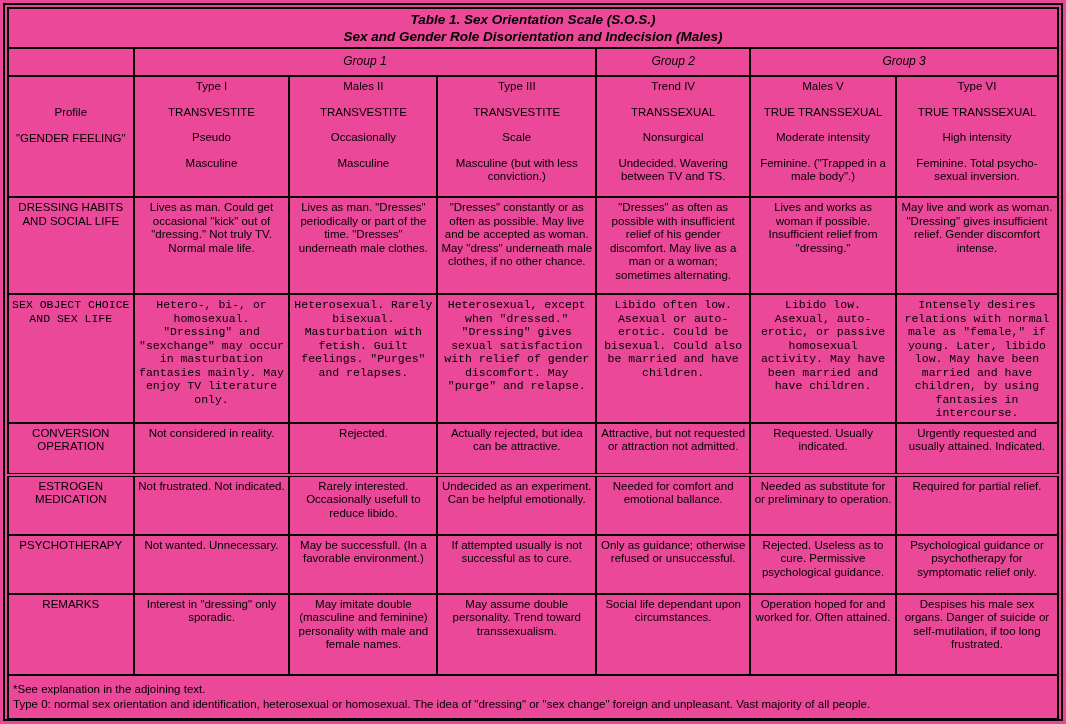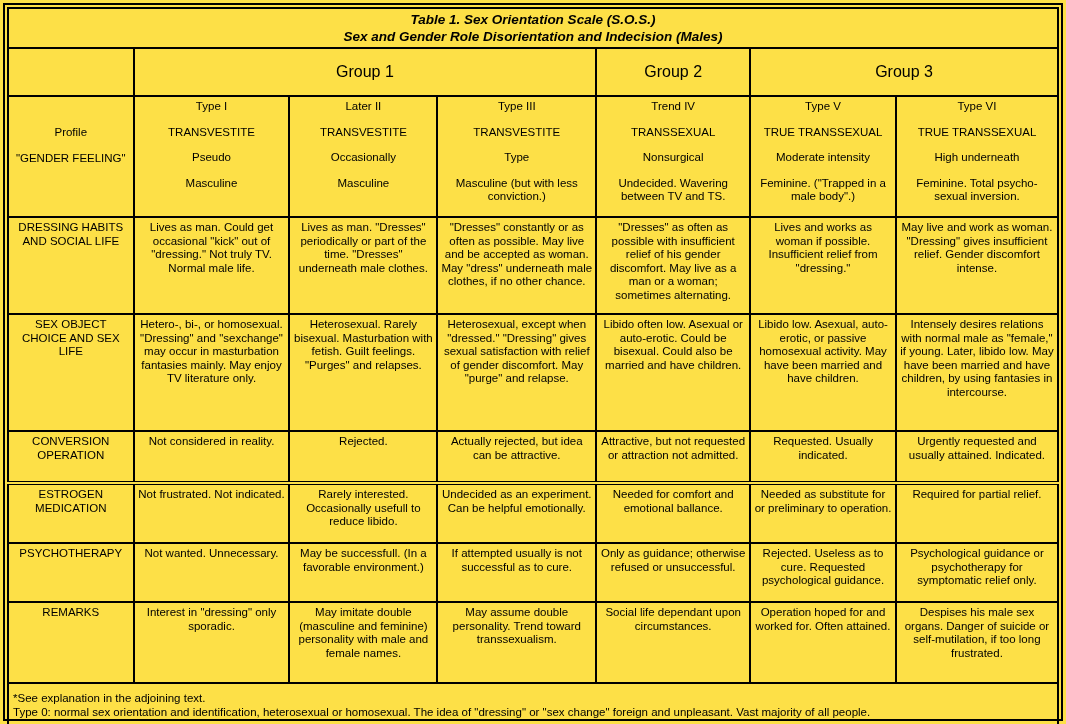--- a/index.html
+++ b/index.html
@@ -9,21 +9,21 @@
     width: 1066px;
     height: 724px;
     font-family: "Liberation Sans", "DejaVu Sans", sans-serif;
     color: #000;
   }
   .page {
     width: 1066px;
     height: 724px;
     box-sizing: border-box;
     padding: 3px;
-    background: #fde047;
+    background: #ec4899;
   }
   .outer-frame {
     box-sizing: border-box;
     width: 100%;
     height: 100%;
     border: 2px solid #000;
     padding: 2px;
   }
   table.sos {
     border-collapse: collapse;
@@ -49,27 +49,28 @@
     font-weight: bold;
     font-style: italic;
     font-size: 13.5px;
     line-height: 17px;
     height: 32px;
     vertical-align: middle;
     padding: 2px;
   }
   tr.r-group td {
     height: 22px;
-    font-size: 16px;
+    font-size: 12px;
     vertical-align: middle;
-    padding: 12px;
+    padding: 2px;
+    font-style: italic;
   }
   tr.r-profile td { height: 114px; text-align: center; }
   tr.r-dressing td { height: 90px; }
-  tr.r-sexobj   td { height: 110px; }
+  tr.r-sexobj   td { height: 110px; font-family: Liberation Mono, monospace; }
   tr.r-kinsey   td { height: 18px; vertical-align: middle; padding: 1px 3px; }
   tr.r-conversion td { height: 44px; }
   tr.r-estrogen td { height: 52px; }
   tr.r-psycho   td { height: 52px; text-align: center; }
   tr.r-remarks  td { height: 74px; }
   tr.r-foot td {
     height: 36px;
     text-align: left;
     vertical-align: middle;
     padding: 3px 4px;
@@ -116,47 +117,47 @@
             <div class="pl">Profile</div>
             <div class="pl">"GENDER FEELING"</div>
           </td>
           <td>
             <div class="pl">Type I</div>
             <div class="pl">TRANSVESTITE</div>
             <div class="pl">Pseudo</div>
             <div>Masculine</div>
           </td>
           <td>
-            <div class="pl">Later II</div>
+            <div class="pl">Males II</div>
             <div class="pl">TRANSVESTITE</div>
             <div class="pl">Occasionally</div>
             <div>Masculine</div>
           </td>
           <td class="db-l">
             <div class="pl">Type III</div>
             <div class="pl">TRANSVESTITE</div>
-            <div class="pl">Type</div>
+            <div class="pl">Scale</div>
             <div>Masculine (but with less conviction.)</div>
           </td>
           <td class="db-l">
             <div class="pl">Trend IV</div>
             <div class="pl">TRANSSEXUAL</div>
             <div class="pl">Nonsurgical</div>
             <div>Undecided. Wavering between TV and TS.</div>
           </td>
           <td>
-            <div class="pl">Type V</div>
+            <div class="pl">Males V</div>
             <div class="pl">TRUE TRANSSEXUAL</div>
             <div class="pl">Moderate intensity</div>
             <div>Feminine. ("Trapped in a male body".)</div>
           </td>
           <td>
             <div class="pl">Type VI</div>
             <div class="pl">TRUE TRANSSEXUAL</div>
-            <div class="pl">High underneath</div>
+            <div class="pl">High intensity</div>
             <div>Feminine. Total psycho-sexual inversion.</div>
           </td>
         </tr>
 
         <tr class="r-dressing">
           <td class="lbl">DRESSING HABITS AND SOCIAL LIFE</td>
           <td>Lives as man. Could get occasional "kick" out of "dressing." Not truly TV. Normal male life.</td>
           <td>Lives as man. "Dresses" periodically or part of the time. "Dresses" underneath male clothes.</td>
           <td class="db-l">"Dresses" constantly or as often as possible. May live and be accepted as woman. May "dress" underneath male clothes, if no other chance.</td>
           <td class="db-l">"Dresses" as often as possible with insufficient relief of his gender discomfort. May live as a man or a woman; sometimes alternating.</td>
@@ -194,21 +195,21 @@
           <td>Needed as substitute for or preliminary to operation.</td>
           <td>Required for partial relief.</td>
         </tr>
 
         <tr class="r-psycho">
           <td class="lbl">PSYCHOTHERAPY</td>
           <td>Not wanted. Unnecessary.</td>
           <td>May be successfull. (In a favorable environment.)</td>
           <td class="db-l">If attempted usually is not successful as to cure.</td>
           <td class="db-l">Only as guidance; otherwise refused or unsuccessful.</td>
-          <td>Rejected. Useless as to cure. Requested psychological guidance.</td>
+          <td>Rejected. Useless as to cure. Permissive psychological guidance.</td>
           <td>Psychological guidance or psychotherapy for symptomatic relief only.</td>
         </tr>
 
         <tr class="r-remarks">
           <td class="lbl">REMARKS</td>
           <td>Interest in "dressing" only sporadic.</td>
           <td>May imitate double (masculine and feminine) personality with male and female names.</td>
           <td class="db-l">May assume double personality. Trend toward transsexualism.</td>
           <td class="db-l">Social life dependant upon circumstances.</td>
           <td>Operation hoped for and worked for. Often attained.</td>

